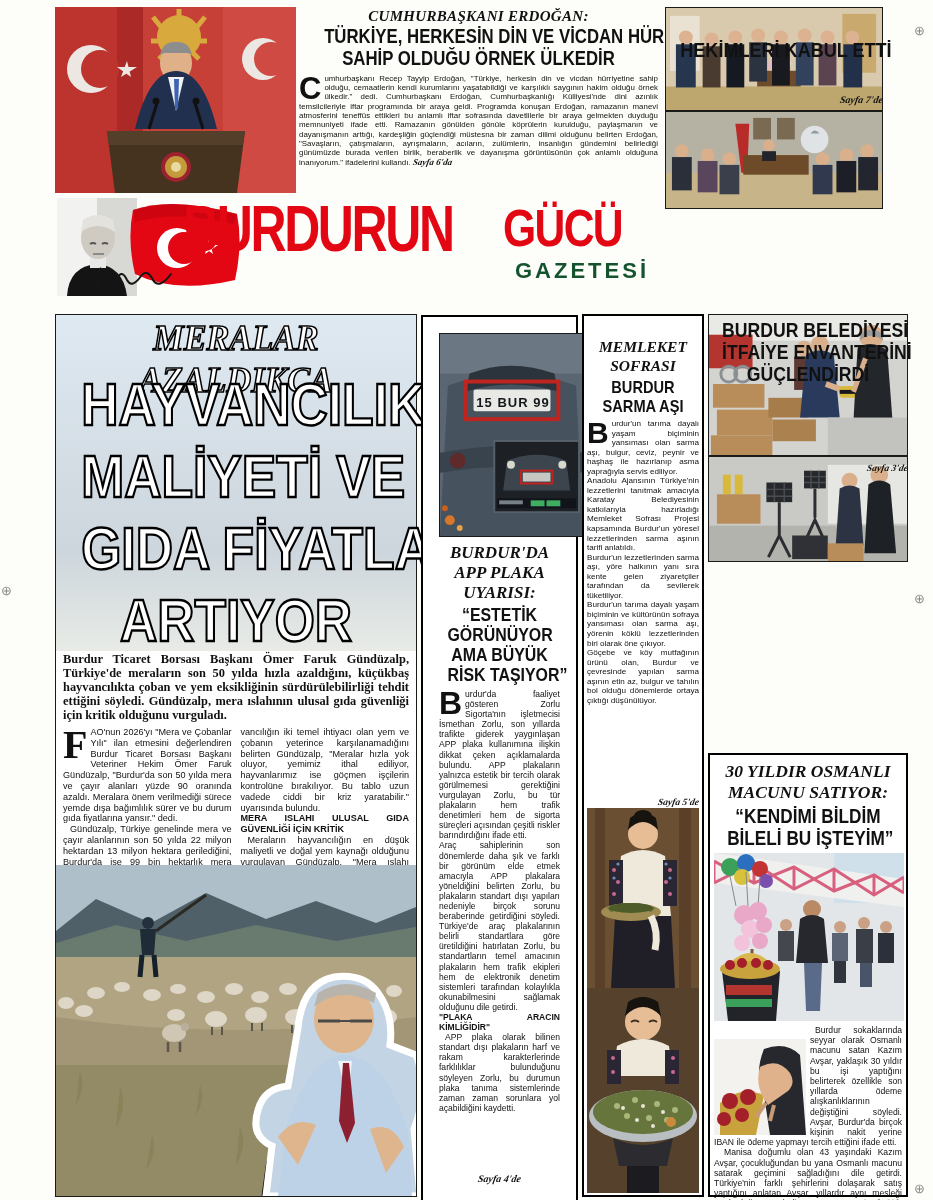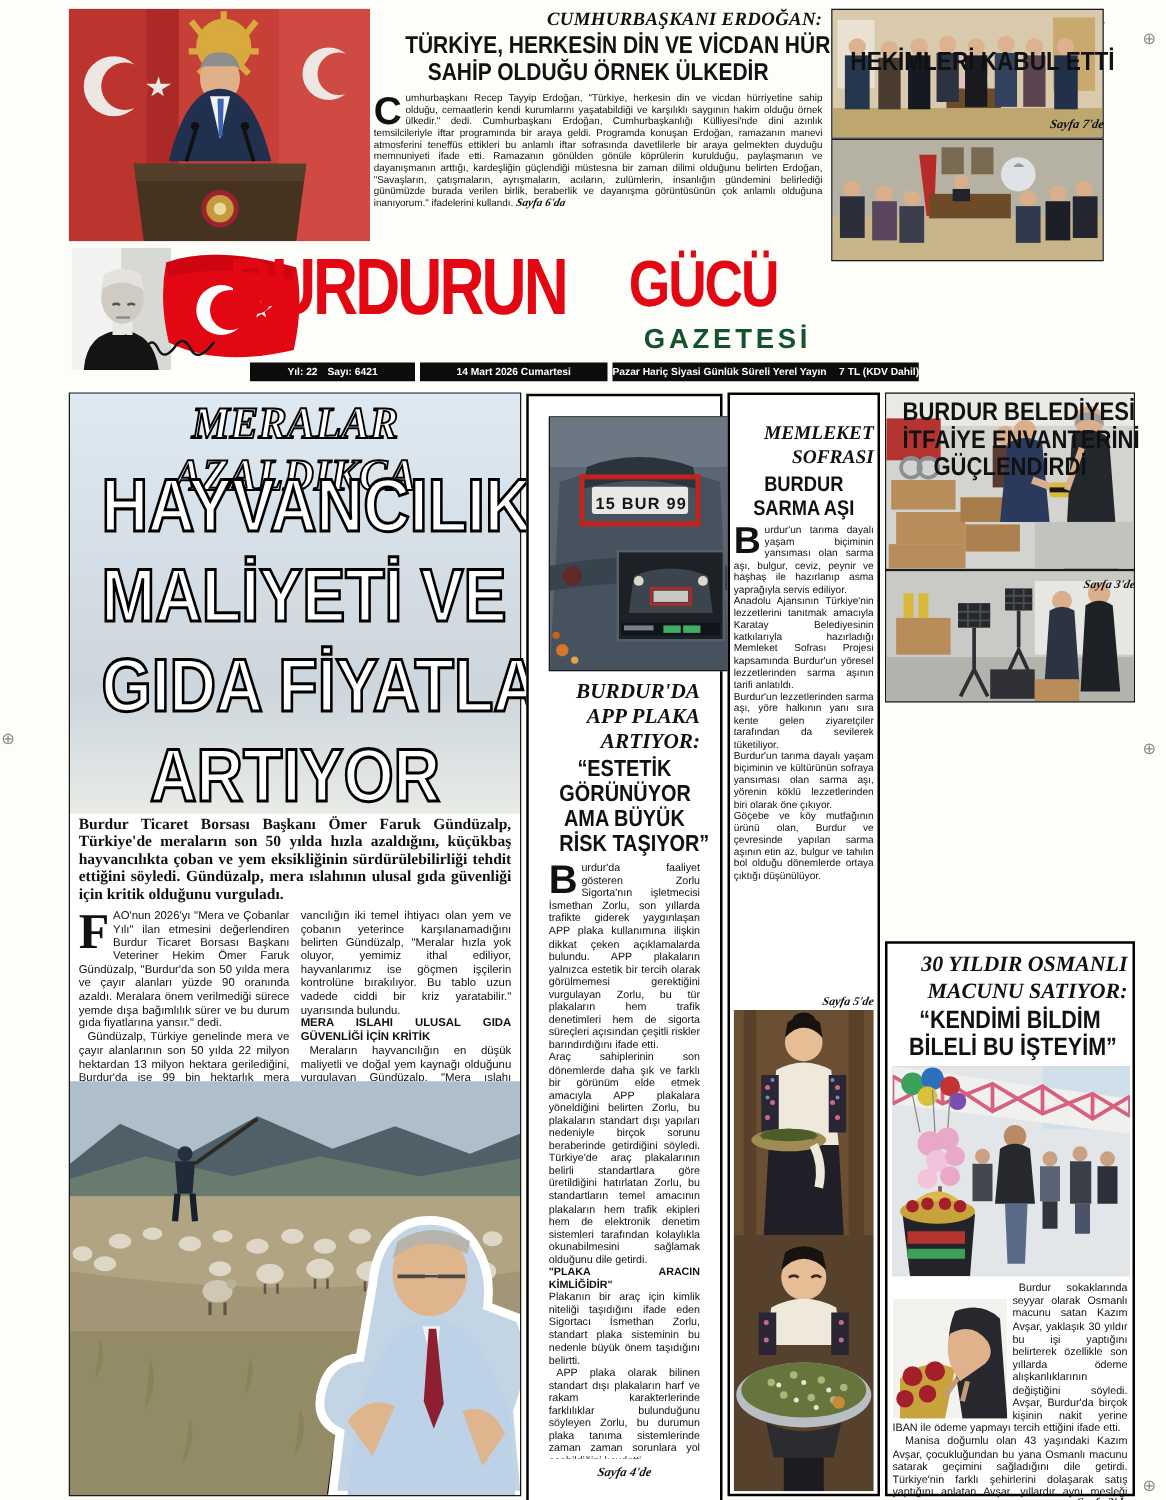--- a/index.html
+++ b/index.html
@@ -10,21 +10,21 @@
   .photo{position:absolute;overflow:hidden;background:#ccc}
   .photo svg{display:block;width:100%;height:100%}
   .serif{font-family:"Liberation Serif",serif}
   .cond{display:block;transform:scaleX(.86);transform-origin:50% 50%;white-space:nowrap}
   .jus{text-align:justify;text-justify:inter-word}
   .outl{color:#fff;-webkit-text-stroke:2.4px #000;font-weight:bold}
   .outl-thin{color:#fff;-webkit-text-stroke:1.6px #000;font-weight:bold}
   .sayfa{font-family:"Liberation Serif",serif;font-style:italic;font-weight:bold;
          display:inline-block;transform:skewX(-10deg)}
   .drop{float:left;font-weight:bold;line-height:.78;margin:2px 3px 0 0}
-  .kick{font-family:"Liberation Serif",serif;font-style:italic;font-weight:bold;text-align:right}
+  .kick{font-family:"Liberation Serif",serif;font-style:italic;font-weight:bold;text-align:center}
   .bigbox{position:absolute;border:2px solid #000;background:#fff;box-sizing:border-box}
   .thinbox{border:1px solid #1a1a1a;box-sizing:border-box}
   .reg{position:absolute;color:#8a8a8a;font-size:13px;line-height:1}
   .infoseg{background:#0c0c0c;color:#fff;font-weight:bold;font-size:8.2px;
            display:flex;align-items:center;justify-content:center;height:15px;white-space:nowrap}
   p{margin:0}
 </style>
 </head>
 <body>
 
@@ -172,33 +172,20 @@
   </div>
   <div class="abs" style="left:448px;top:6px;width:160px">
     <span style="display:inline-block;font-weight:bold;font-size:52px;line-height:52px;color:#e30613;letter-spacing:-2px;transform:scaleX(.82);transform-origin:0 0">GÜCÜ</span>
   </div>
   <div class="abs" style="left:460px;top:62px;width:200px">
     <span style="display:inline-block;font-weight:bold;font-size:22px;color:#14532d;letter-spacing:3px">GAZETESİ</span>
   </div>
   <svg class="abs" style="left:20px;top:66px" width="110" height="36" viewBox="0 0 110 36">
     <path d="M8 28 L26 6 L20 30 q6-16 12-8 q4 6 10-6 q5-9 10 2 q5 9 14-4 q6-8 12 4 q6 10 18-6" stroke="#161616" stroke-width="2" fill="none" stroke-linecap="round"></path>
   </svg>
-  <div class="abs" style="left:145px;top:94px;width:457px;display:flex;gap:4px">
-    <div class="infoseg" style="flex:0 0 132px;gap:8px">
-      <span>Yıl: 22</span>
-      <span>Sayı: 6421</span>
-    </div>
-    <div class="infoseg" style="flex:0 0 150px">
-      <span>14 Mart 2026 Cumartesi</span>
-    </div>
-    <div class="infoseg" style="flex:1;gap:10px">
-      <span>Pazar Hariç Siyasi Günlük Süreli Yerel Yayın</span>
-      <span>7 TL (KDV Dahil)</span>
-    </div>
-  </div>
 </div>
 
 <div class="abs thinbox" style="left:55px;top:314px;width:362px;height:883px;background:#fff">
   <div class="abs" style="left:0;top:0;width:100%;height:336px;background:linear-gradient(#dfe9f1,#cdd6dd 70%,#e8ebe6)"></div>
   <div class="abs" style="left:0;top:2px;width:100%;text-align:center">
     <span class="outl-thin serif" style="font-style:italic;font-size:36px;display:inline-block;transform:scaleX(.95)">MERALAR AZALDIKÇA</span>
   </div>
   <div class="abs" style="left:0;top:54px;width:100%;text-align:center;line-height:72px">
     <span class="outl cond" style="font-size:60px">HAYVANCILIK</span>
     <span class="outl cond" style="font-size:60px">MALİYETİ VE</span>
@@ -309,33 +296,32 @@
         <rect x="92" y="168" width="14" height="6" fill="#3fae62"></rect>
           <rect x="108" y="168" width="14" height="6" fill="#3fae62"></rect>
         <rect x="60" y="168" width="24" height="4" fill="#77818a"></rect>
       </g>
     </svg>
     <div class="abs" style="left:34px;top:57px;width:78px;height:22px;display:flex;align-items:center;justify-content:center;font-weight:bold;font-size:13px;letter-spacing:1px;color:#14181d">15 BUR 99</div>
   </div>
   <div class="kick" style="font-size:17px;line-height:20px;margin-top:6px">
     <div>BURDUR'DA</div>
     <div>APP PLAKA</div>
-    <div>ARTIYOR:</div>
+    <div>UYARISI:</div>
   </div>
   <div style="font-weight:bold;font-size:18.5px;line-height:20px;text-align:center;margin-top:2px">
     <span class="cond">“ESTETİK</span>
     <span class="cond">GÖRÜNÜYOR</span>
     <span class="cond">AMA BÜYÜK</span>
     <span class="cond">RİSK TAŞIYOR”</span>
   </div>
   <div class="jus" style="font-size:8.55px;line-height:10.1px;margin-top:4px;height:478px;overflow:hidden">
     <p><span class="drop" style="font-size:32px">B</span><span>urdur'da faaliyet gösteren Zorlu Sigorta'nın işletmecisi İsmethan Zorlu, son yıllarda trafikte giderek yaygınlaşan APP plaka kullanımına ilişkin dikkat çeken açıklamalarda bulundu. APP plakaların yalnızca estetik bir tercih olarak görülmemesi gerektiğini vurgulayan Zorlu, bu tür plakaların hem trafik denetimleri hem de sigorta süreçleri açısından çeşitli riskler barındırdığını ifade etti.</span></p>
     <p>Araç sahiplerinin son dönemlerde daha şık ve farklı bir görünüm elde etmek amacıyla APP plakalara yöneldiğini belirten Zorlu, bu plakaların standart dışı yapıları nedeniyle birçok sorunu beraberinde getirdiğini söyledi. Türkiye'de araç plakalarının belirli standartlara göre üretildiğini hatırlatan Zorlu, bu standartların temel amacının plakaların hem trafik ekipleri hem de elektronik denetim sistemleri tarafından kolaylıkla okunabilmesini sağlamak olduğunu dile getirdi.</p>
     <p style="font-weight:bold">"PLAKA ARACIN KİMLİĞİDİR"</p>
-    <p>Plakanın bir araç için kimlik niteliği taşıdığını ifade eden Sigortacı İsmethan Zorlu, standart plaka sisteminin bu nedenle büyük önem taşıdığını belirtti.</p>
     <p style="text-indent:6px">APP plaka olarak bilinen standart dışı plakaların harf ve rakam karakterlerinde farklılıklar bulunduğunu söyleyen Zorlu, bu durumun plaka tanıma sistemlerinde zaman zaman sorunlara yol açabildiğini kaydetti.</p>
   </div>
   <div style="text-align:center;margin-top:1px"><span class="sayfa" style="font-size:10px">Sayfa 4'de</span></div>
 </div>
 
 <div class="bigbox" style="left:582px;top:314px;width:122px;height:883px;padding:3px">
   <div class="kick" style="font-size:15.5px;line-height:19px;margin-top:18px">
     <div>MEMLEKET</div>
     <div>SOFRASI</div>
   </div>

